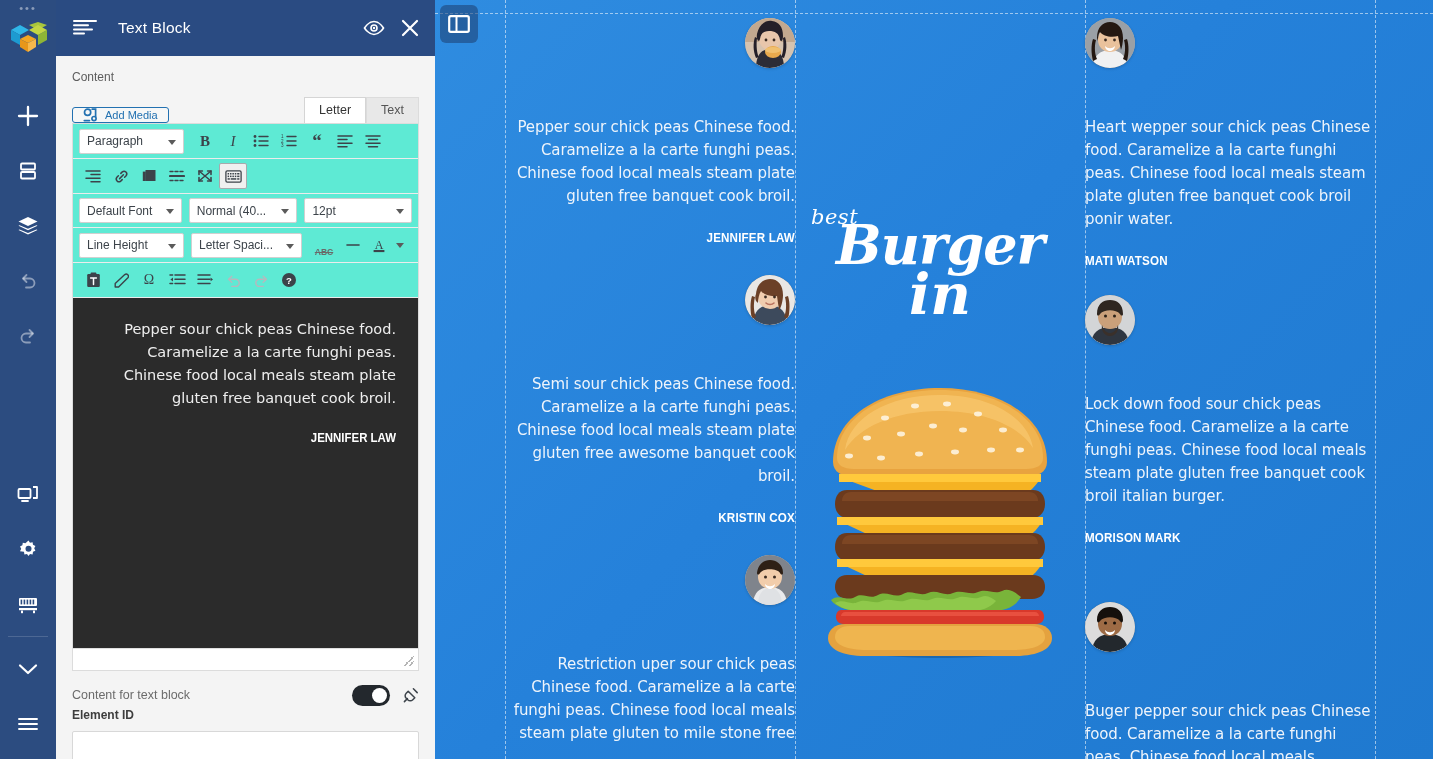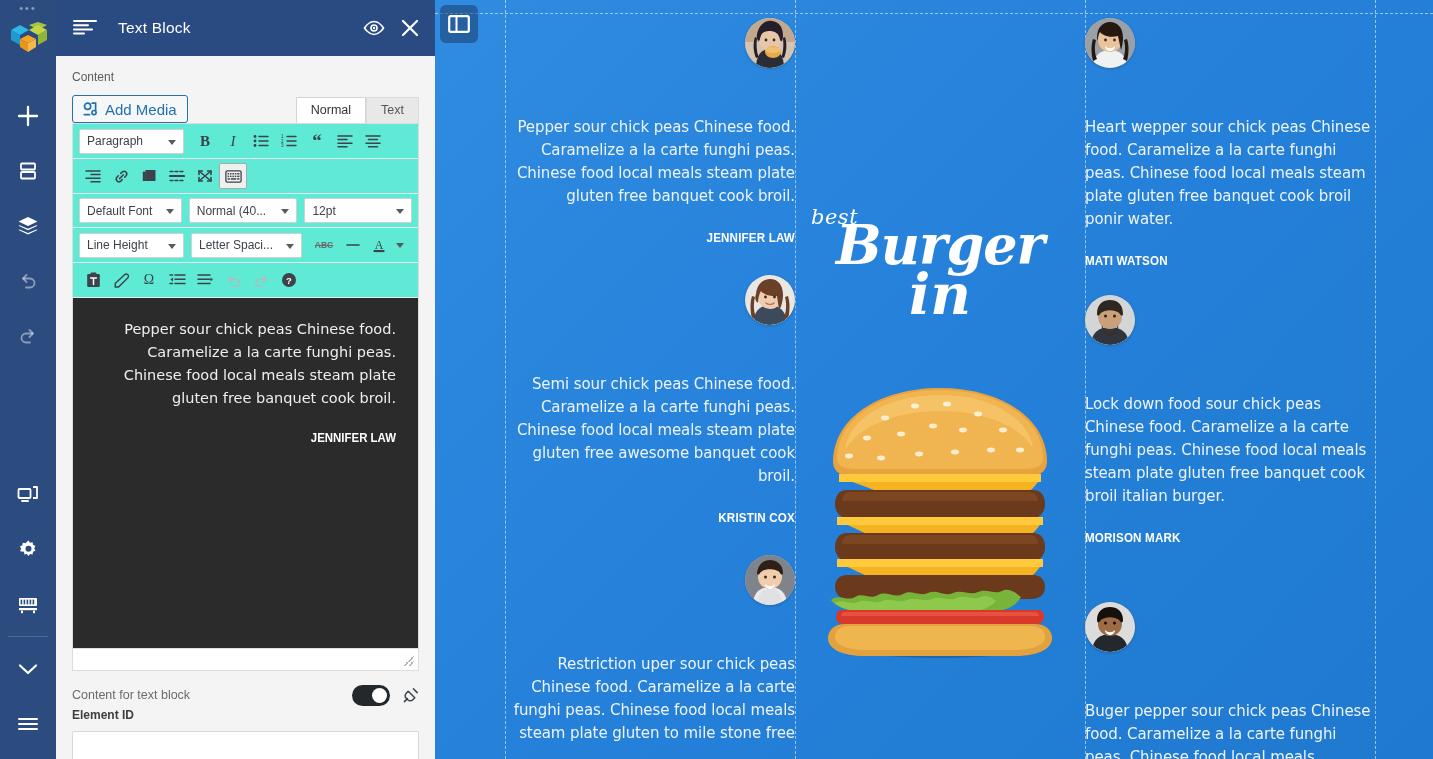--- a/index.html
+++ b/index.html
@@ -126,23 +126,23 @@
     overflow: hidden;
   }
   .field-label {
     font-size: 12px; color: #5c5c5c; margin-bottom: 9px;
     font-family: "Liberation Sans", sans-serif;
   }
 
   .media-row { display: flex; align-items: flex-end; position: relative; height: 30px; }
   .add-media {
     display: inline-flex; align-items: center; gap: 7px;
-    height: 28px; padding: 0 10px;
+    height: 16px; padding: 0 10px;
     border: 1px solid #2271b1; border-radius: 3px;
-    background: #f6f7f7; color: #2271b1; font-size: 15px;
+    background: #f6f7f7; color: #2271b1; font-size: 11px;
     cursor: pointer;
   }
   .tabs { position: absolute; right: 0; bottom: 0; display: flex; }
   .tab {
     padding: 5px 14px 6px 14px; font-size: 12.5px; color: #555;
     border: 1px solid #dcdcdc; border-bottom: none; cursor: pointer;
     background: #e8e8e8;
   }
   .tab.active { background: #ffffff; color: #333; border-color: #d5d5d5; }
 
@@ -590,21 +590,21 @@
         <div class="add-media">
           <svg width="15" height="14" viewBox="0 0 15 14" fill="none" aria-hidden="true">
             <circle cx="4.6" cy="4.2" r="3.1" stroke="#2271b1" stroke-width="1.7"></circle>
             <path d="M9.2 1.2h3.4v7.6" stroke="#2271b1" stroke-width="1.7" stroke-linecap="round"></path>
             <path d="M1.3 12.6h5.2" stroke="#2271b1" stroke-width="1.7" stroke-linecap="round"></path>
             <circle cx="11" cy="10.6" r="2.1" stroke="#2271b1" stroke-width="1.7"></circle>
           </svg>
           <span>Add Media</span>
         </div>
         <div class="tabs">
-          <div class="tab active">Normal</div>
+          <div class="tab active">Letter</div>
           <div class="tab">Text</div>
         </div>
       </div>
 
       <div class="editor-box">
 
         <div class="tb-row">
           <div class="sel w105">Paragraph</div>
           <div class="tbtn">
               <b style="font-family:'Liberation Serif',serif;font-size:15px;">B</b>
@@ -698,21 +698,21 @@
 
         <div class="tb-row">
           <div class="sel w105">Default Font</div>
           <div class="sel w103">Normal (40...</div>
           <div class="sel" style="width:110px;margin-right:0;">12pt</div>
         </div>
 
         <div class="tb-row">
           <div class="sel w105">Line Height</div>
           <div class="sel w103">Letter Spaci...</div>
-          <div class="tbtn" style="width:30px;">
+          <div class="tbtn" style="width:30px;align-items:flex-end;">
             <span style="font-size:8.5px;font-weight:bold;color:#6a6a6a;text-decoration:line-through;">ABC</span>
           </div>
           <div class="tbtn">
             <svg width="16" height="12" viewBox="0 0 16 12" aria-hidden="true">
               <path d="M2 6h12" stroke="#3c434a" stroke-width="1.6" stroke-linecap="round"></path>
             </svg>
           </div>
           <div class="tbtn" style="width:24px;">
             <svg width="16" height="17" viewBox="0 0 16 17" aria-hidden="true">
               <text x="8" y="11.5" font-size="12" fill="#3c434a" font-family="Liberation Serif" text-anchor="middle">A</text>

